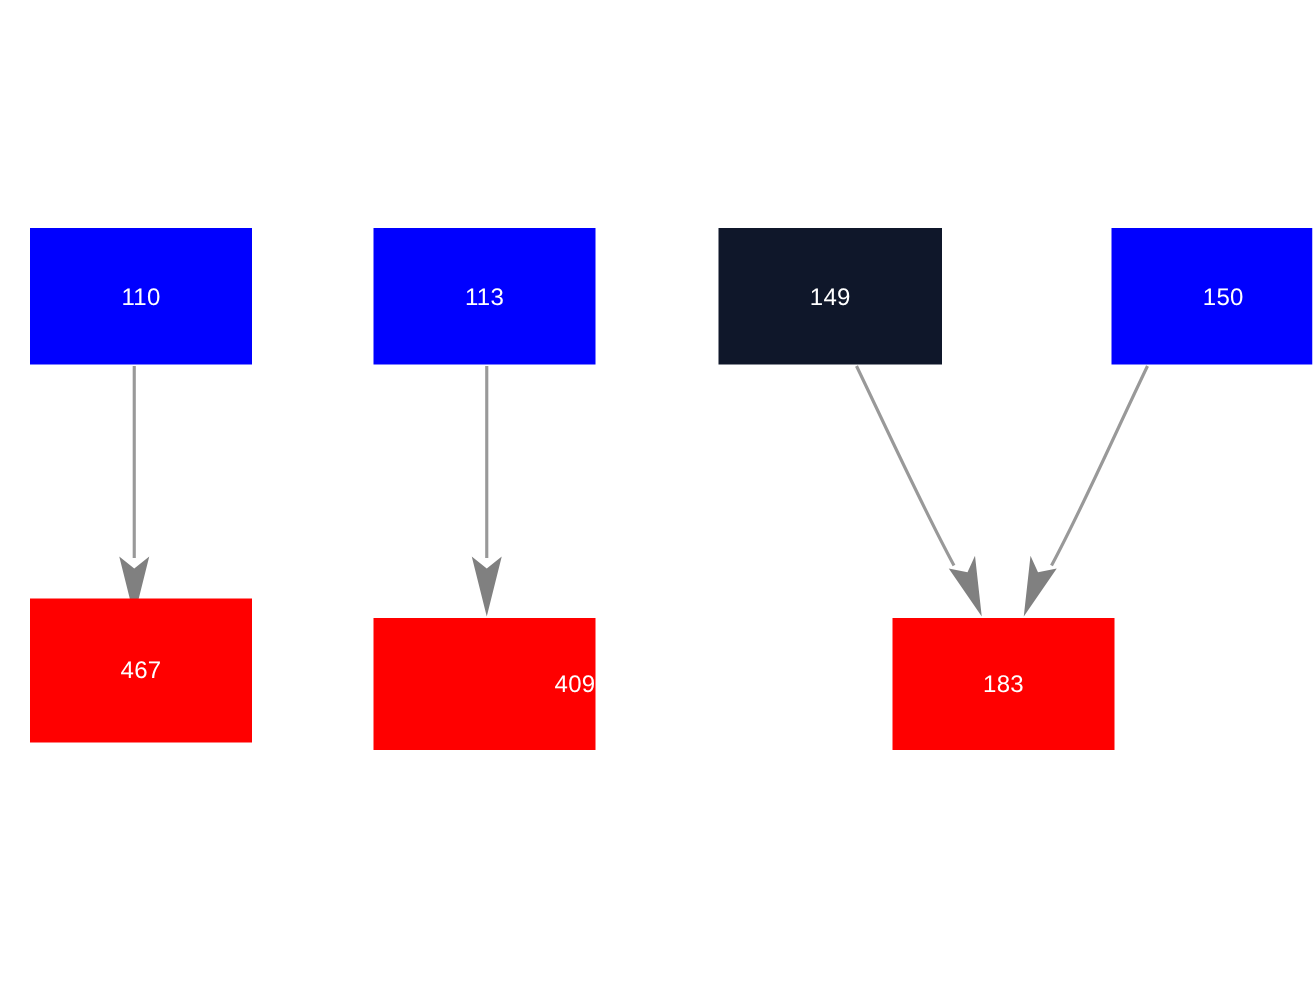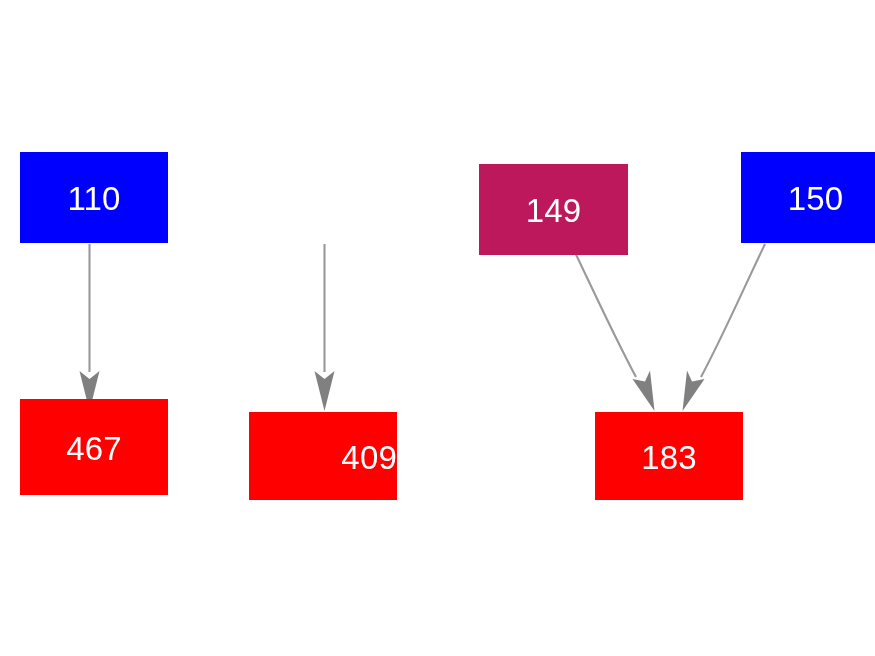--- a/index.html
+++ b/index.html
@@ -26,21 +26,21 @@
     pointer-events: none;
   }
   .node {
     position: absolute;
     box-sizing: border-box;
     display: flex;
     align-items: center;
     justify-content: center;
     color: #ffffff;
     font-family: "Liberation Sans", sans-serif;
-    font-size: 33px;
+    font-size: 16px;
     font-weight: 400;
     line-height: 1;
     letter-spacing: 0.2px;
     user-select: none;
   }
   .node-label {
     display: block;
     transform: translateY(1px);
   }
 </style>
@@ -69,22 +69,25 @@
     <g>
       <path d="M 765,244 C 742,292 721,340 701,377" fill="none" stroke="#999999" stroke-width="2.1"></path>
       <path d="M 682.5,411 L 687,370.5 L 692,381.5 L 704.5,379 Z" fill="#808080" stroke="none"></path>
     </g>
   </svg>
 
   <div class="node" style="left:20px; top:152px; width:148px; height:91px; background:#0000ff;">
     <span class="node-label">110</span>
   </div>
 
+  <div class="node" style="left:249px; top:152px; width:148px; height:91px; background:#0000ff;">
+    <span class="node-label">113</span>
+  </div>
 
-  <div class="node" style="left:479px; top:164px; width:149px; height:91px; background:#be185d;">
+  <div class="node" style="left:479px; top:152px; width:149px; height:91px; background:#0f172a;">
     <span class="node-label">149</span>
   </div>
 
   <div class="node" style="left:709px; top:152px; width:149px; height:91px; background:#0000ff;margin-left:32px;">
     <span class="node-label">150</span>
   </div>
 
   <div class="node" style="left:20px; top:399px; width:148px; height:96px; background:#ff0000;">
     <span class="node-label">467</span>
   </div>

